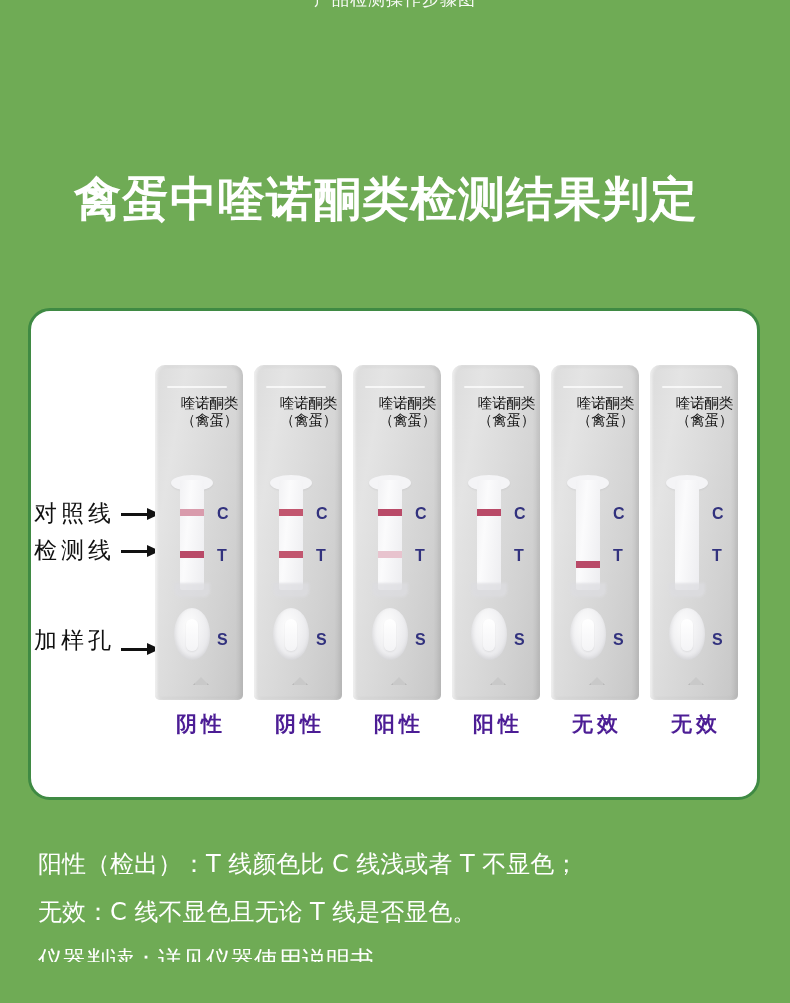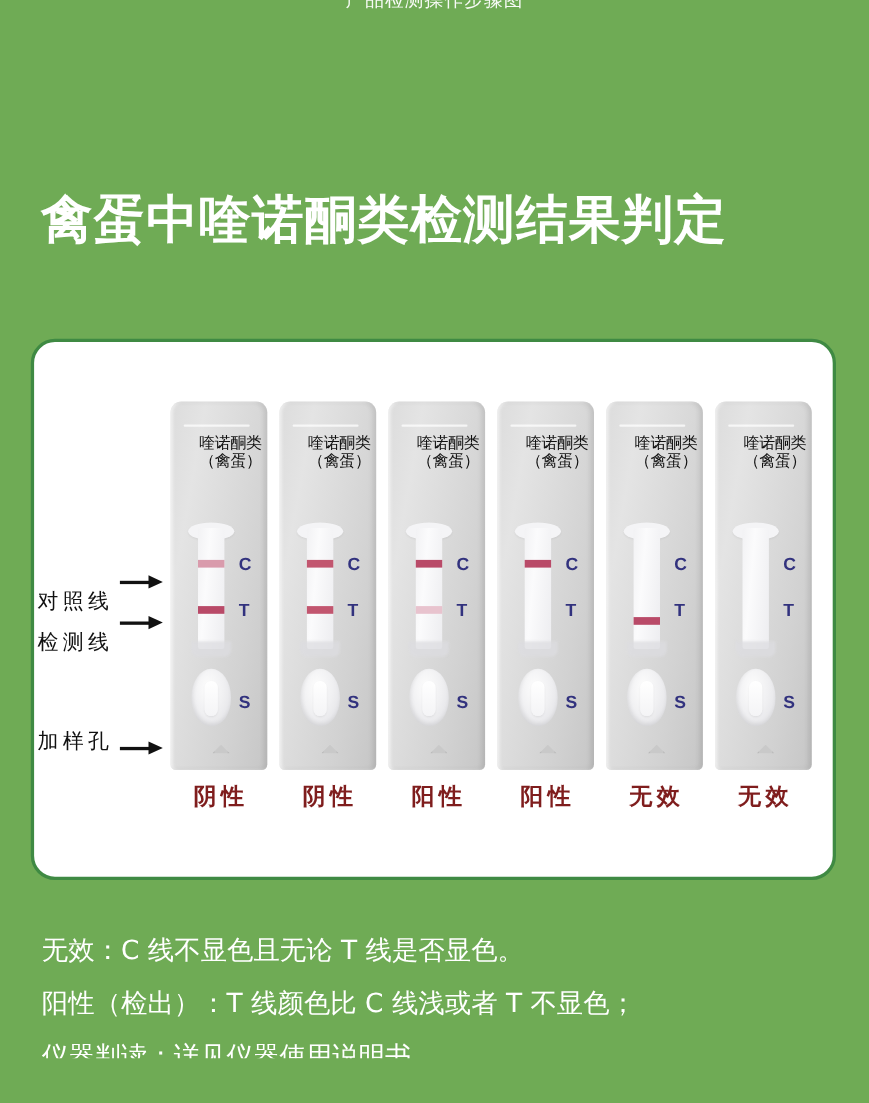--- a/index.html
+++ b/index.html
@@ -32,21 +32,21 @@
     opacity: .95;
     white-space: nowrap;
   }
 
   
   .page-title {
     position: absolute;
     top: 168px;
     left: 0;
     width: 698px;
-    text-align: center;
+    text-align: right;
     color: #ffffff;
     font-size: 47px;
     font-weight: bold;
     letter-spacing: 1px;
     white-space: nowrap;
   }
 
   
   .result-card {
     position: absolute;
@@ -62,25 +62,24 @@
 
   
   .annot {
     position: absolute;
     display: flex;
     align-items: center;
     gap: 6px;
     white-space: nowrap;
   }
   .annot .annot-text {
-    font-size: 19px;
+    font-size: 23px;
     color: #111111;
     letter-spacing: 4px;
     font-family: "DejaVu Sans", sans-serif;
-    margin-top: 36px;
   }
   .annot .arrow {
     display: inline-block;
     position: relative;
     width: 40px;
     height: 14px;
   }
   .annot .arrow::before {
     content: "";
     position: absolute;
@@ -239,21 +238,21 @@
     background: #c9c9c9;
   }
 
   .verdict {
     position: absolute;
     top: 345px;
     left: 0;
     width: 88px;
     text-align: center;
     font-size: 21px;
-    color: #7f1d1d;
+    color: #4c1d95;
     font-family: Liberation Mono, monospace;
     font-weight: bold;
     letter-spacing: 4px;
     text-indent: 4px;
   }
 
   
   .legend {
     position: absolute;
     left: 38px;
@@ -420,16 +419,16 @@
         <div class="letter s">S</div>
         <div class="well"></div>
         <div class="well-inner"></div>
         <div class="notch"></div>
       </div>
       <div class="verdict">无效</div>
     </div>
   </div>
 
 <div class="legend">
+  <div class="legend-line">阳性（检出）：T 线颜色比 C 线浅或者 T 不显色；</div>
   <div class="legend-line">无效：C 线不显色且无论 T 线是否显色。</div>
-  <div class="legend-line">阳性（检出）：T 线颜色比 C 线浅或者 T 不显色；</div>
   <div class="legend-line clipped">仪器判读：详见仪器使用说明书</div>
 </div>
 
 </body></html>

